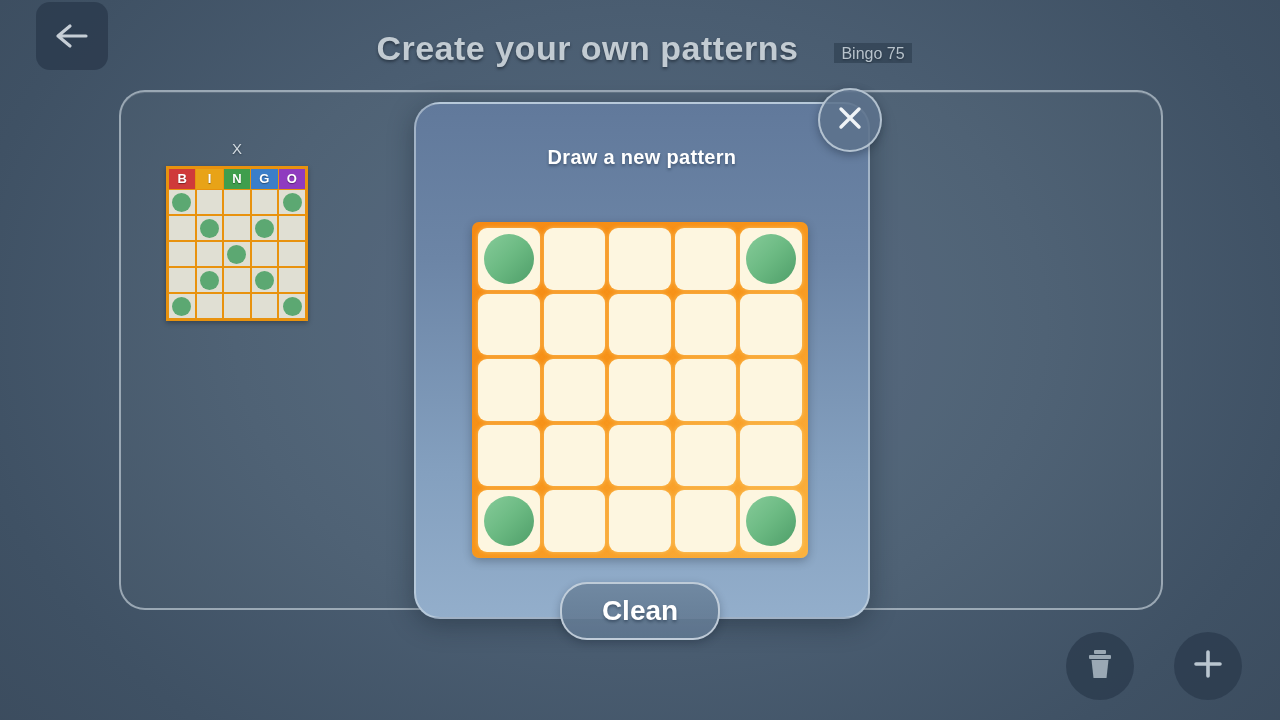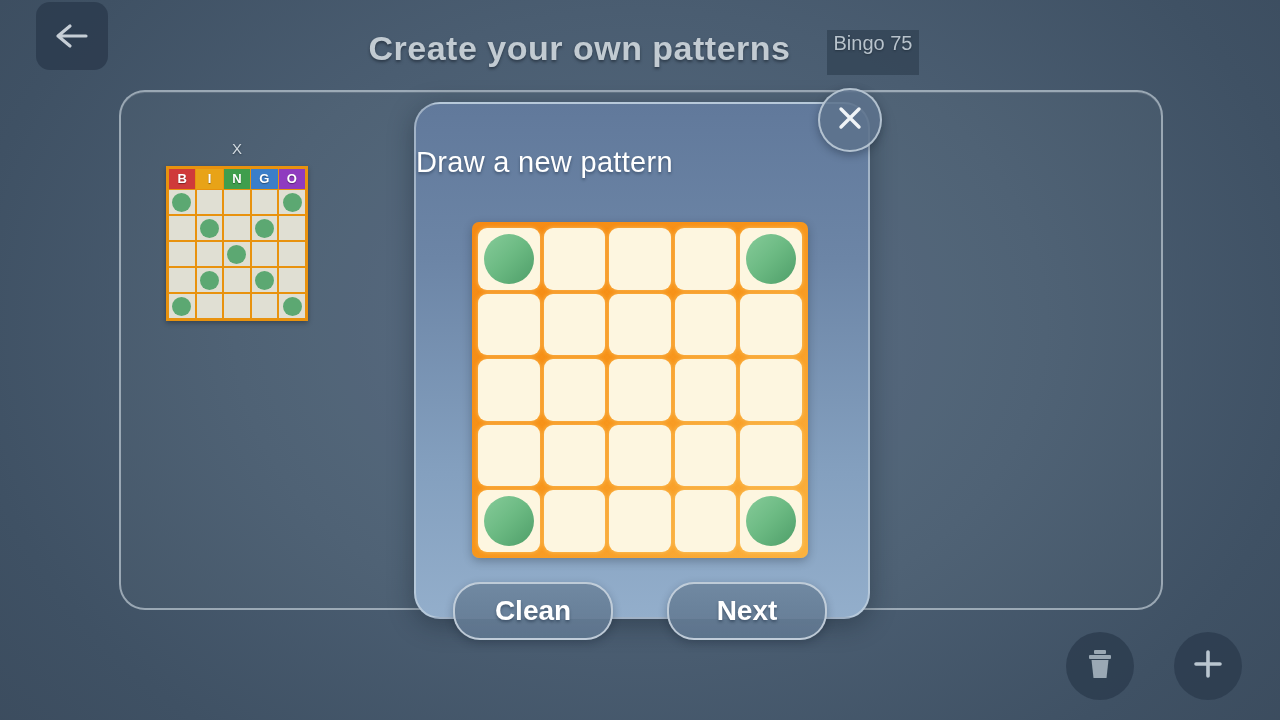--- a/index.html
+++ b/index.html
@@ -46,24 +46,24 @@
     gap: 16px;
   }
   .header-title {
     font-size: 34px;
     font-weight: bold;
     letter-spacing: 0.5px;
     color: #c2cbd2;
     text-shadow: 0 2px 3px rgba(20,30,40,0.55);
   }
   .header-badge {
-    font-size: 20px;
+    font-size: 16px;
     color: #b8c3cc;
     background: rgba(40, 56, 72, 0.55);
-    padding: 2px 7px 20px 7px;
+    padding: 2px 7px 0 7px;
     margin-top: 9px;
     text-shadow: 0 1px 2px rgba(20,30,40,0.5);
     margin-left: 20px;
   }
 
   
   .content-panel {
     position: absolute;
     left: 119px;
     top: 90px;
@@ -142,23 +142,23 @@
     border-radius: 26px;
     background: linear-gradient(180deg, #61799b 0%, #6c85a6 30%, #84a0bf 72%, #93aecb 100%);
     border: 2px solid rgba(214, 224, 232, 0.55);
     box-shadow: 0 6px 26px rgba(15, 25, 38, 0.38);
   }
   .dialog-title {
     position: absolute;
     left: 0;
     top: 42px;
     width: 452px;
-    text-align: left;
-    font-size: 29px;
-    font-weight: normal;
+    text-align: center;
+    font-size: 20px;
+    font-weight: bold;
     color: #ffffff;
     letter-spacing: 0.3px;
     text-shadow: 0 2px 3px rgba(25,40,60,0.45);
   }
   .close-btn {
     position: absolute;
     left: 818px;
     top: 88px;
     width: 60px;
     height: 60px;
@@ -368,21 +368,20 @@
     <div class="draw-cell"></div>
     <div class="draw-cell"></div>
     <div class="draw-cell"></div>
     <div class="draw-cell">
       <div class="draw-dot"></div>
     </div>
   </div>
 
 <div class="dlg-buttons">
   <div class="pill-btn">Clean</div>
-  <div class="pill-btn">Next</div>
 </div>
 
 <div class="fab fab-delete">
   <span>
     <svg width="30" height="34" viewBox="0 0 30 34">
       <rect x="9" y="3" width="12" height="4" rx="1" fill="#9aa8b4"></rect>
       <rect x="4" y="8" width="22" height="4" rx="1" fill="#9aa8b4"></rect>
       <path d="M6.5 13 L23.5 13 L21.5 31 L8.5 31 Z" fill="#9aa8b4"></path>
     </svg>
   </span>

